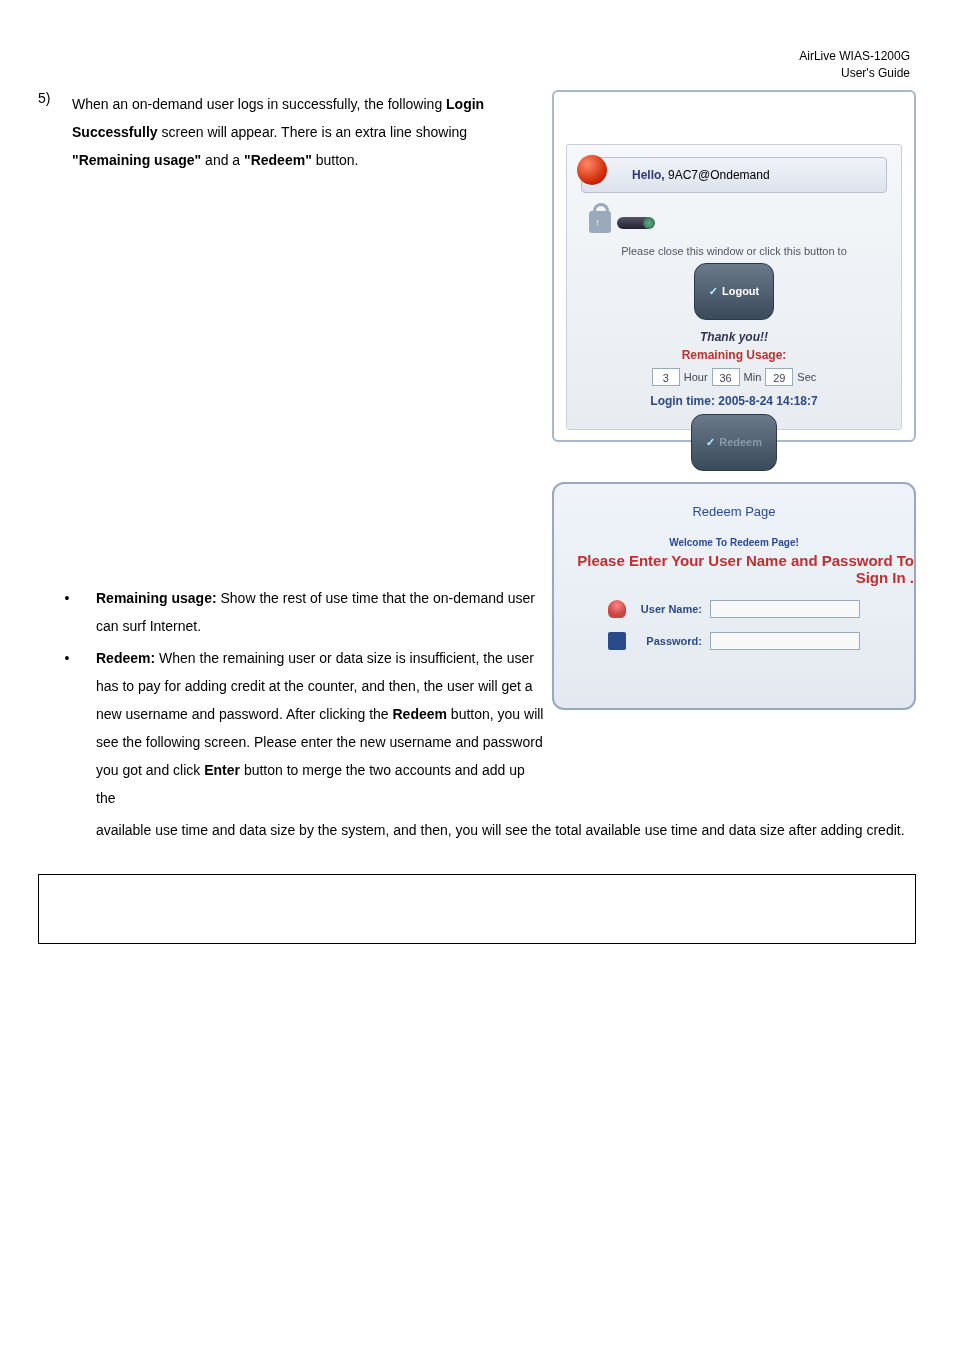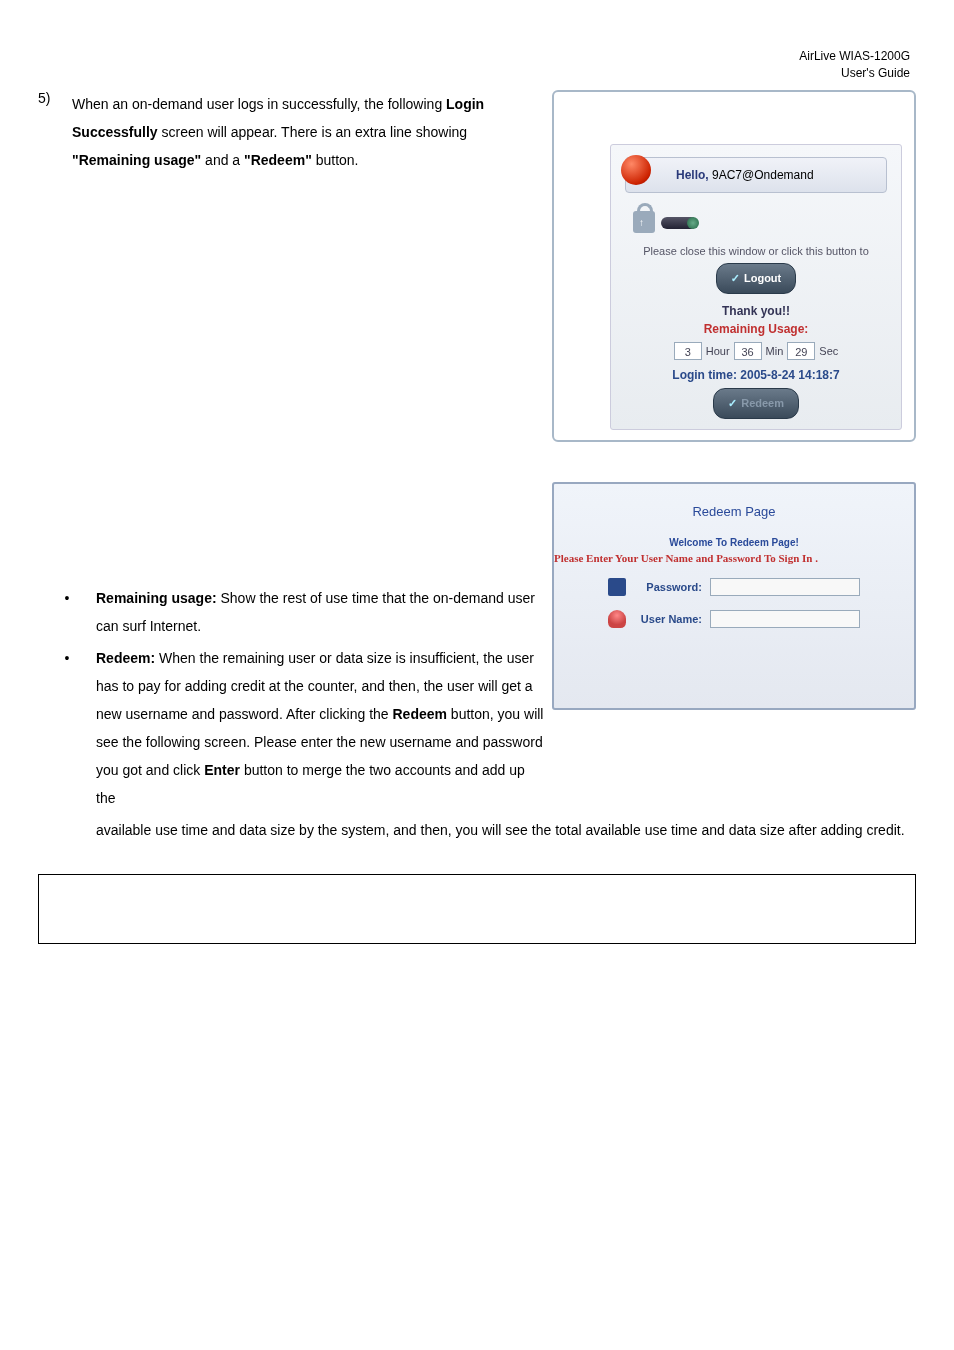--- a/index.html
+++ b/index.html
@@ -71,21 +71,20 @@
     }
     .logout-inner {
       position: absolute;
       top: 52px;
       left: 12px;
       right: 12px;
       bottom: 10px;
       border: 1px solid #ccd;
       border-radius: 3px;
       background: linear-gradient(#f5f7fa, #e8ecf0);
-      margin-left: 44px;
     }
     .hello-bar {
       margin: 12px 14px 0 14px;
       height: 36px;
       border: 1px solid #b8c0d0;
       border-radius: 4px;
       background: linear-gradient(#f0f2f8, #dde2ec);
       display: flex;
       align-items: center;
       padding: 0 10px;
@@ -141,29 +140,29 @@
       text-align: center;
       font-size: 11px;
       color: #556;
       margin-top: 8px;
     }
     .pill-button {
       display: inline-block;
       background: linear-gradient(#6a7a8a, #3a4a5a);
       border: 1px solid #2a3a4a;
       border-radius: 12px;
-      padding: 8px 14px;
+      padding: 21px 14px;
       color: #fff;
       font-size: 11px;
       font-weight: bold;
     }
     .pill-button .check { color: #aef; margin-right: 4px; }
     .pill-button.redeem { color: #8899aa; }
     .center { text-align: center; margin-top: 6px; }
-    .thank { text-align: center; font-size: 12px; color: #335; margin-top: 10px; font-weight: bold; }
+    .thank { text-align: center; font-size: 12px; color: #335; margin-top: 10px; font-weight: bold; font-style: italic; }
     .remaining { text-align: center; color: #c03030; font-size: 12px; font-weight: bold; margin-top: 4px; }
     .time-row {
       display: flex;
       justify-content: center;
       align-items: center;
       gap: 4px;
       margin-top: 6px;
       font-size: 11px;
       color: #445;
     }
@@ -183,43 +182,42 @@
       margin-top: 8px;
     }
     
     .redeem-box {
       position: absolute;
       top: 392px;
       right: 0;
       width: 364px;
       height: 228px;
       border: 2px solid #98a8c0;
-      border-radius: 3px;
+      border-radius: 12px;
       background: linear-gradient(#f0f4fa, #e4e8f0);
     }
     .redeem-title {
       text-align: center;
       color: #2a4a9a;
       font-size: 13px;
       margin-top: 20px;
     }
     .redeem-welcome {
       text-align: center;
       color: #2a4a9a;
       font-size: 10px;
       font-weight: bold;
       margin-top: 18px;
     }
     .redeem-please {
-      text-align: left;
+      text-align: right;
       color: #c03030;
-      font-size: 11px;
+      font-size: 15px;
       font-weight: bold;
       margin-top: 4px;
-      font-family: Liberation Serif, serif;
     }
     .field-row {
       display: flex;
       align-items: center;
       justify-content: center;
       margin-top: 14px;
       gap: 8px;
     }
     .field-row .icon {
       width: 18px; height: 18px;
@@ -298,27 +296,27 @@
         <span class="pill-button redeem"><span class="check">✓</span><span>Redeem</span></span>
       </div>
     </div>
   </div>
 
   <div class="redeem-box">
     <div class="redeem-title">Redeem Page</div>
     <div class="redeem-welcome">Welcome To Redeem Page!</div>
     <div class="redeem-please">Please Enter Your User Name and Password To Sign In .</div>
     <div class="field-row">
+      <span class="icon user-icon"></span>
+      <span class="field-label">User Name:</span>
+      <span class="field-input"></span>
+    </div>
+    <div class="field-row">
       <span class="icon pass-icon"></span>
       <span class="field-label">Password:</span>
-      <span class="field-input"></span>
-    </div>
-    <div class="field-row">
-      <span class="icon user-icon"></span>
-      <span class="field-label">User Name:</span>
       <span class="field-input"></span>
     </div>
   </div>
 
   <div style="position:relative">
     <span class="num">5)</span>
     <div class="para indent">
       <span>When an on-demand user logs in successfully, the</span>
       <span>following</span>
       <span class="bold">Login Successfully</span>

